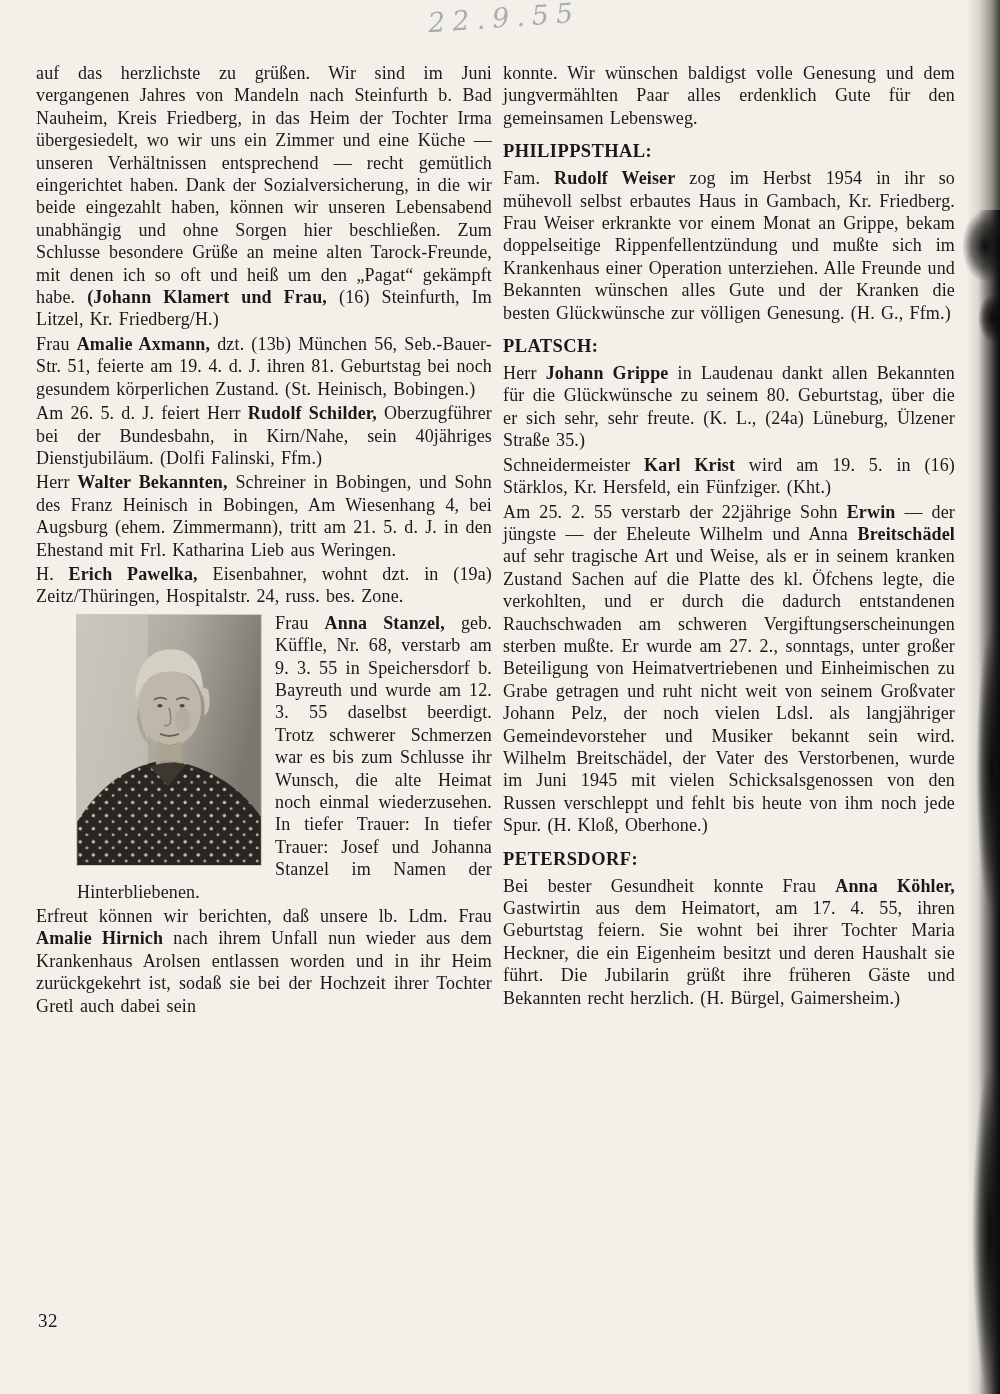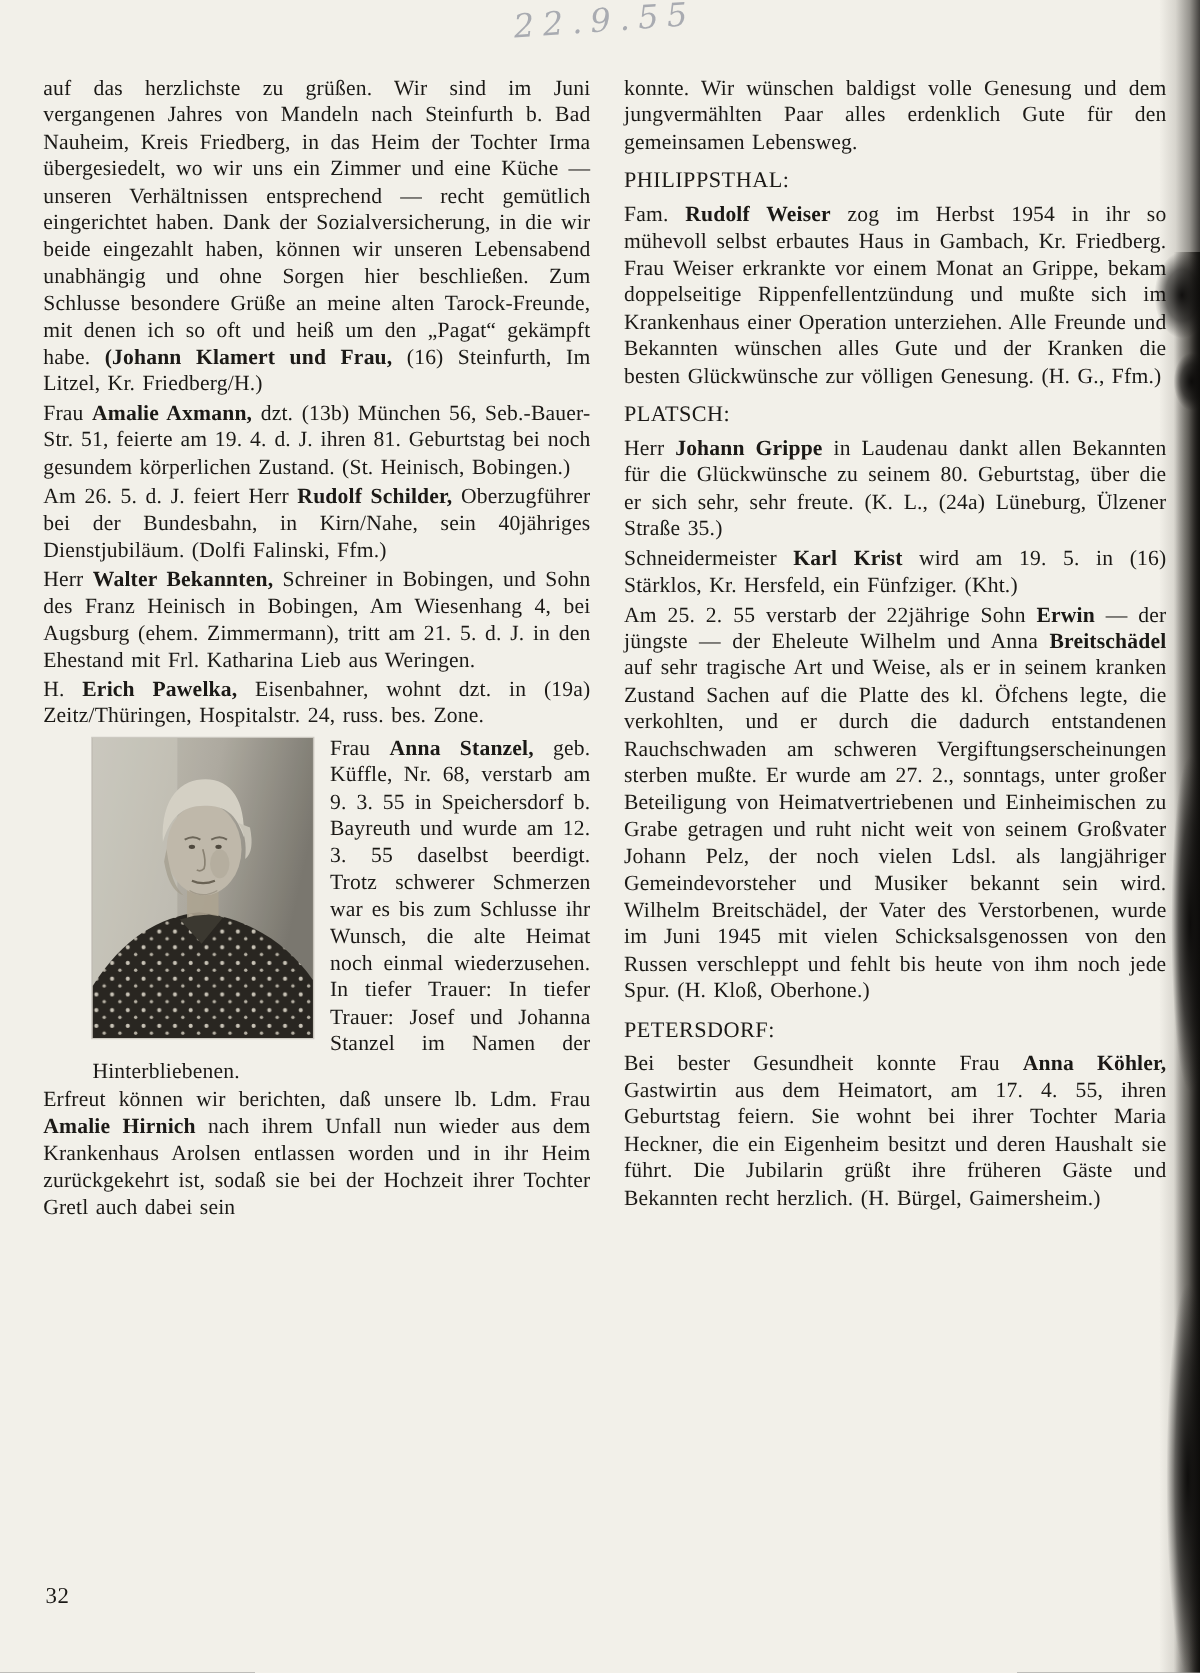--- a/index.html
+++ b/index.html
@@ -15,47 +15,47 @@
   }
   .handwritten {
     position:absolute; top:2px; left:428px;
     transform:rotate(-4deg);
     font-style:italic; font-size:27px; letter-spacing:7px;
     color:#6e7484; opacity:.55;
     font-family:"DejaVu Serif",serif;
   }
   .columns {
     position:absolute; top:62px; left:36px;
-    display:flex; gap:28px;
+    display:flex; gap:11px;
   }
   .col { flex:none; }
   .col-left  { width:456px; }
   .col-right { width:452px; }
   .para {
     margin:0 0 2px 0;
     font-size:18px; line-height:22.4px;
     text-align:justify;
     word-spacing:1.5px; letter-spacing:.15px;
   }
   .para b { font-weight:bold; }
   .section-heading {
-    font-size:18.5px; font-weight:normal;
+    font-size:18.5px; font-weight:bold;
     margin:12px 0 5px 0; letter-spacing:.4px;
   }
   .photo-para { margin-top:4px;margin-left:41px; }
   .photo-figure {
     float:left;
     width:184px; height:250px;
     margin:3px 14px 3px 0;
     background:#b9b5ac;
     box-shadow:0 0 0 1px rgba(90,85,75,.25);
   }
   .photo-figure svg { display:block; }
   .page-number {
-    position:absolute; left:38px; bottom:52px;
+    position:absolute; left:38px; bottom:62px;
     font-size:19px; letter-spacing:.5px;margin-top:39px;
   }
   
   .scan-edge {
     position:absolute; top:0; right:0; width:34px; height:100%;
     background:linear-gradient(to right,
       rgba(60,55,48,0) 0%, rgba(60,55,48,.15) 40%,
       rgba(35,32,28,.45) 75%, rgba(20,18,16,.8) 100%);
   }
   .scan-strip {

